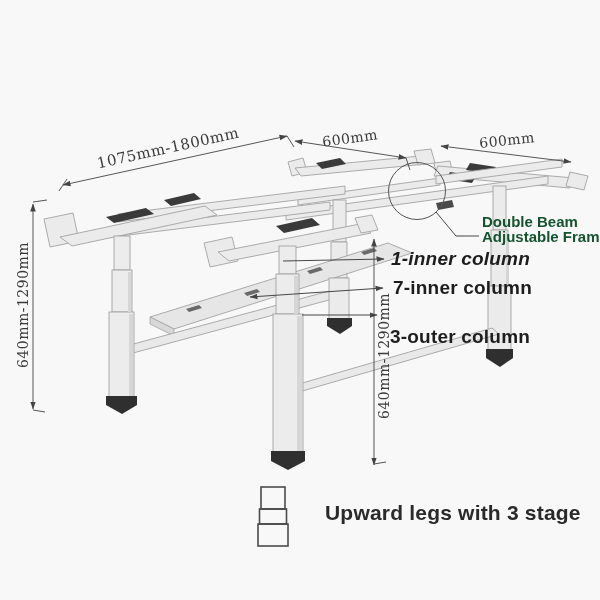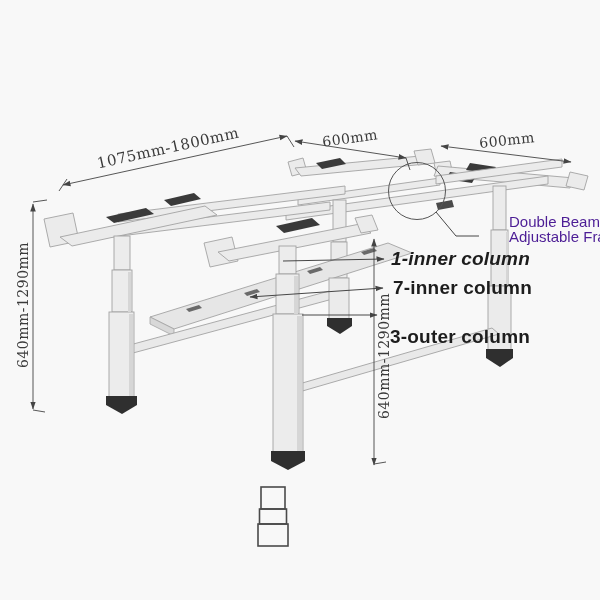--- a/index.html
+++ b/index.html
@@ -12,22 +12,22 @@
     position:absolute;font-family:"DejaVu Serif",serif;font-size:14px;
     color:#3a3a3a;text-align:center;white-space:nowrap;letter-spacing:.5px;
   }
   .dimtext.big{font-size:15px;}
   .rot-90{transform:rotate(-90deg);}
   .collabel{
     position:absolute;font-size:19px;font-weight:600;color:#1d1d1d;
     white-space:nowrap;line-height:24px;letter-spacing:.2px;
   }
   .callout-line{
-    position:absolute;font-size:15px;font-weight:400;color:#4c1d95;
-    white-space:nowrap;line-height:15px;margin-left:27px;
+    position:absolute;font-size:15px;font-weight:700;color:#14532d;
+    white-space:nowrap;line-height:15px;
   }
   .caption{
     position:absolute;font-size:21px;font-weight:600;color:#2a2a2a;
     white-space:nowrap;line-height:26px;letter-spacing:.2px;
   }
   .legicon{position:absolute;left:255px;top:485px;width:36px;height:64px;}
 </style>
 </head>
 <body>
 
@@ -182,14 +182,15 @@
   <div class="collabel" style="left:390px;top:303px;margin-top:22px;">3-outer column</div>
 
   <svg class="legicon" viewBox="0 0 36 64">
     <g fill="none" stroke="#4a4a4a" stroke-width="1.6">
       <rect x="6" y="2" width="24" height="22"></rect>
       <rect x="4.5" y="24" width="27" height="15"></rect>
       <rect x="3" y="39" width="30" height="22"></rect>
     </g>
   </svg>
 
+  <div class="caption" style="left:325px;top:500px;">Upward legs with 3 stage</div>
 
 </div>
 
 </body></html>

